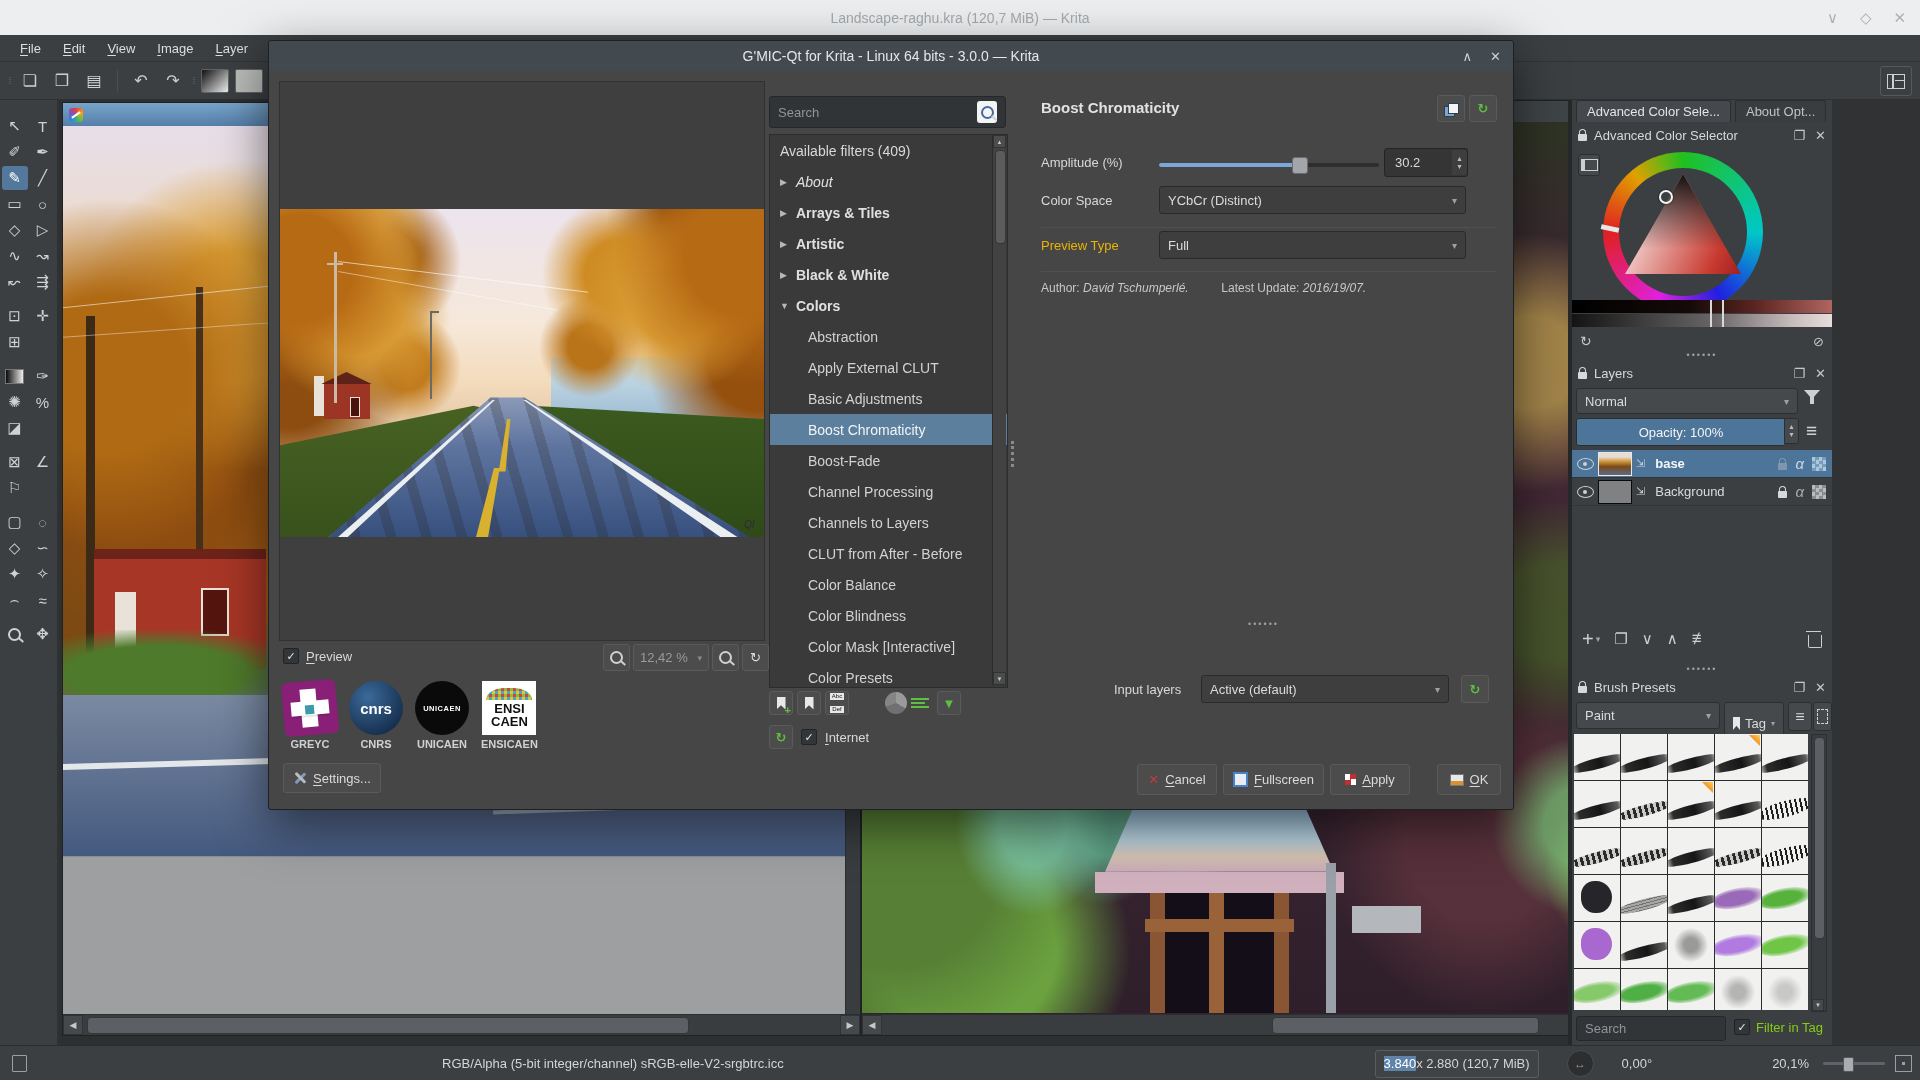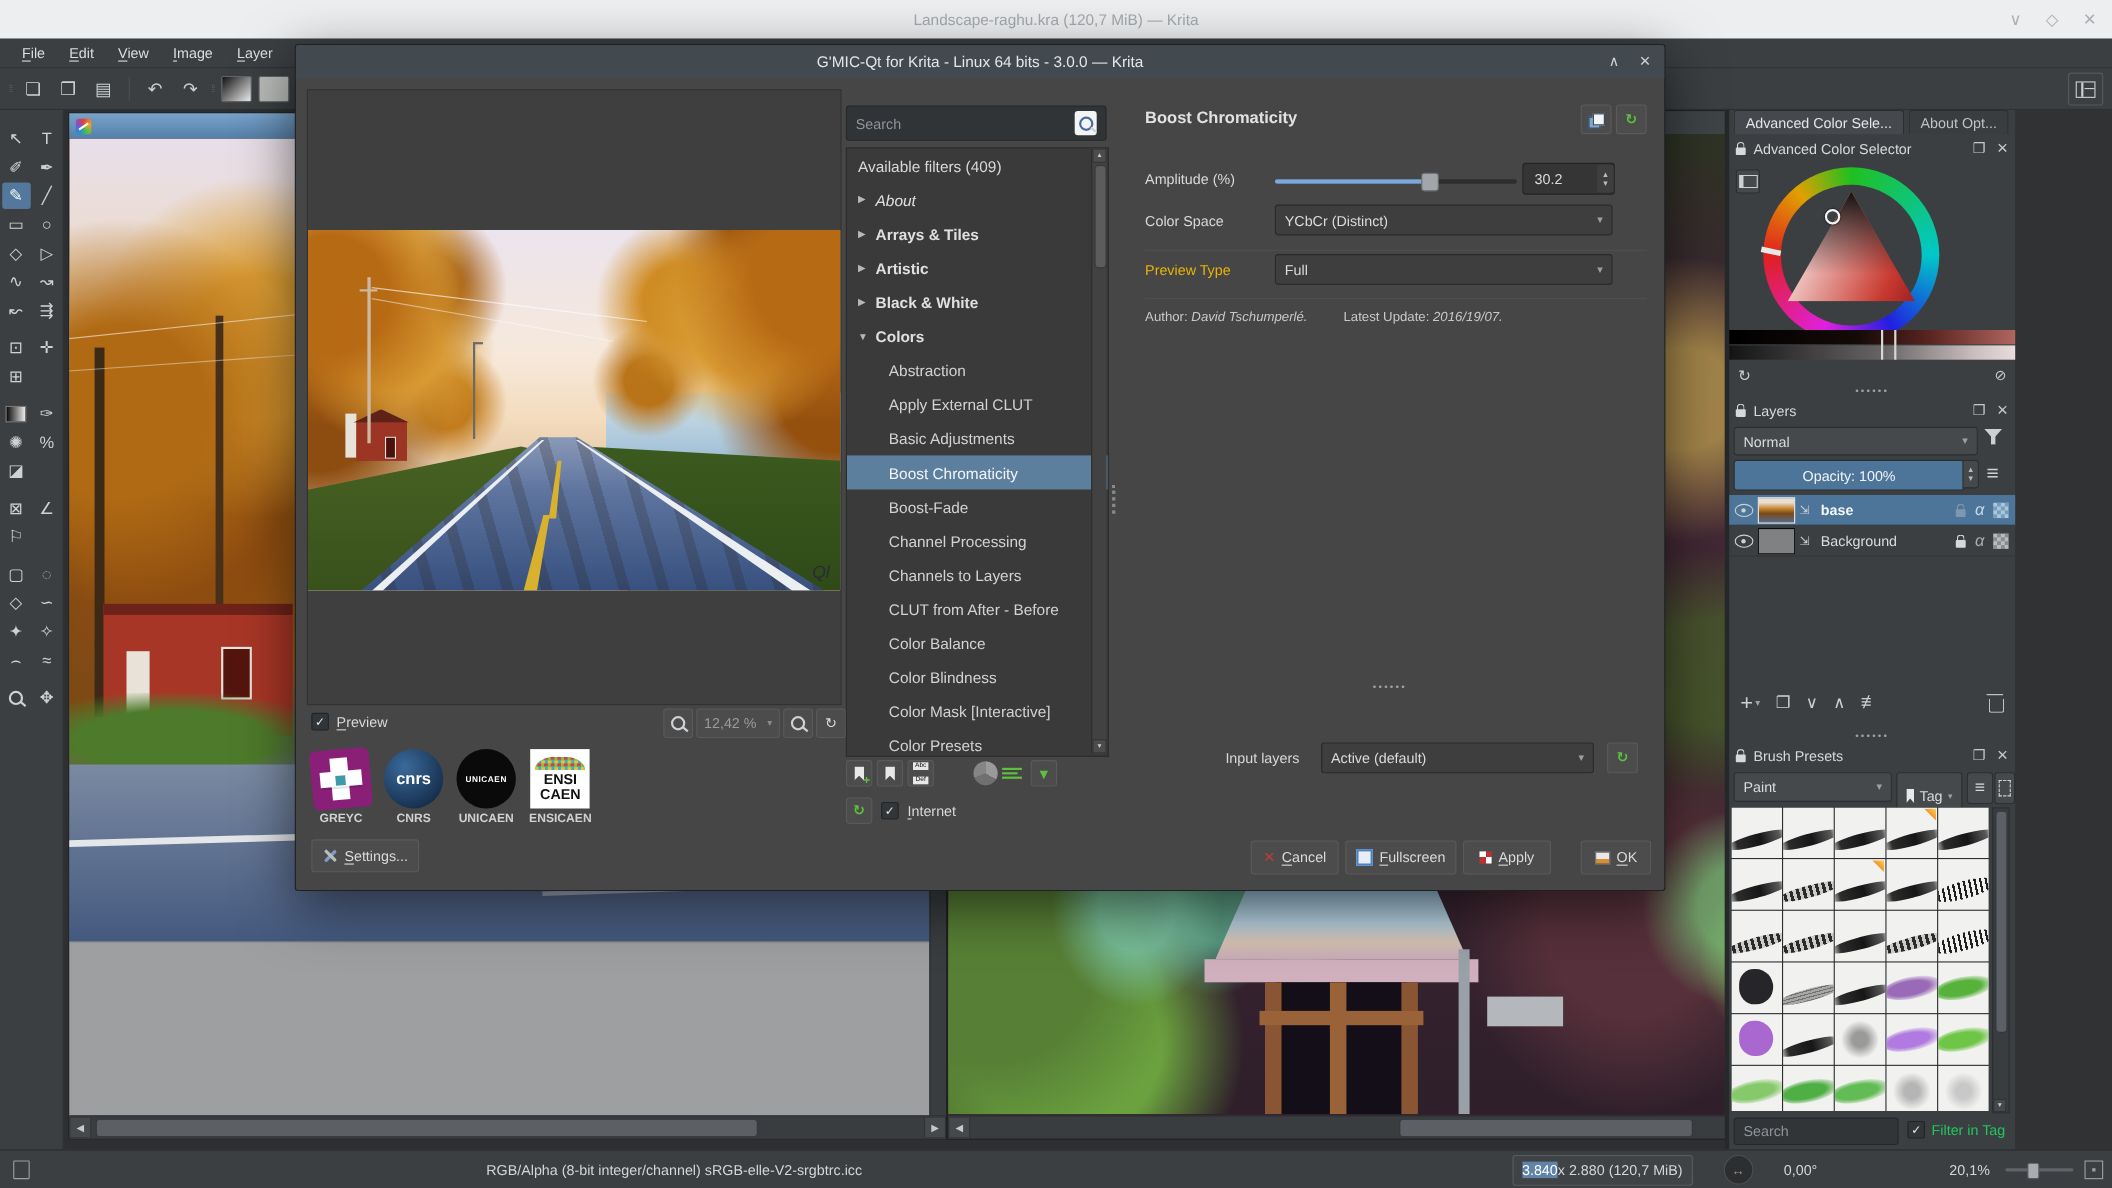--- a/index.html
+++ b/index.html
@@ -607,28 +607,28 @@
         </div>
       <div class="abs" style="left:239px;top:58px;width:14px;height:276px;background:#393d40;border:1px solid #2c2f31;">
         <div class="vthumb" style="top:2px;height:200px;left:1.5px;"></div>
         <div class="sbtn" style="position:absolute;bottom:0;width:12px;height:12px;font-size:6px;">▼</div>
       </div>
       <div class="abs ginput" style="left:4px;top:340px;width:150px;height:25px;background:#313538;">
         <span>Search</span>
       </div>
       <div class="abs" style="left:162px;top:343px;display:flex;gap:6px;align-items:center;">
         <div class="cb">✓</div>
-        <span style="color:#22c55e;">Filter in Tag</span>
+        <span style="color:#84cc16;">Filter in Tag</span>
       </div>
     </div>
   </div>
 
   <div class="abs statusbar">
     <div class="doc-ico" style="margin-left:12px;"></div>
-    <span style="margin-left:415px;">RGB/Alpha (8-bit integer/channel)  sRGB-elle-V2-srgbtrc.icc</span>
+    <span style="margin-left:415px;">RGB/Alpha (5-bit integer/channel)  sRGB-elle-V2-srgbtrc.icc</span>
     <div class="sizefield" style="margin-left:auto;">
       <span class="selhl">3.840</span>
         <span> x 2.880 (120,7 MiB)</span>
     </div>
     <div class="dial" style="margin-left:28px;">
         <span>↔</span>
       </div>
     <span style="margin-left:28px;">0,00°</span>
     <span style="margin-left:120px;">20,1%</span>
     <div class="zslider" style="margin-left:14px;">
@@ -685,21 +685,21 @@
           <div class="paintlayer" style="left:58%;top:38%;width:18%;height:52%;background:#4a120c;border:1px solid #e8e2d8;"></div>
         </div>
 
         <div class="paintlayer" style="left:11.2%;top:13%;width:3px;height:46%;background:#cbb9a4;"></div>
         <div class="paintlayer" style="left:9.8%;top:16.5%;width:16px;height:2px;background:#cbb9a4;"></div>
         <div class="paintlayer" style="left:12%;top:16%;width:52%;height:1px;background:rgba(255,255,255,.6);transform:rotate(7deg);transform-origin:left;"></div>
         <div class="paintlayer" style="left:12%;top:19%;width:46%;height:1px;background:rgba(255,255,255,.45);transform:rotate(10deg);transform-origin:left;"></div>
 
         <div class="paintlayer" style="left:31%;top:31%;width:2px;height:27%;background:#6a6a66;"></div>
         <div class="paintlayer" style="left:31%;top:31%;width:9px;height:2px;background:#6a6a66;"></div>
-        <div class="paintlayer" style="right:2%;bottom:2%;color:#2a2a3a;font-size:16px;font-style:italic;">Ql</div>
+        <div class="paintlayer" style="right:2%;bottom:2%;color:#2a2a3a;font-size:10px;font-style:italic;">Ql</div>
       </div>
     </div>
 
     <div class="abs" style="left:14px;top:607px;display:flex;align-items:center;gap:7px;">
       <div class="cb">✓</div>
       <span class="mn">Preview</span>
     </div>
     <div class="abs" style="left:334px;top:603px;display:flex;gap:3px;align-items:center;">
       <div class="gbtn" style="width:27px;height:27px;">
           <div class="mag"></div>

